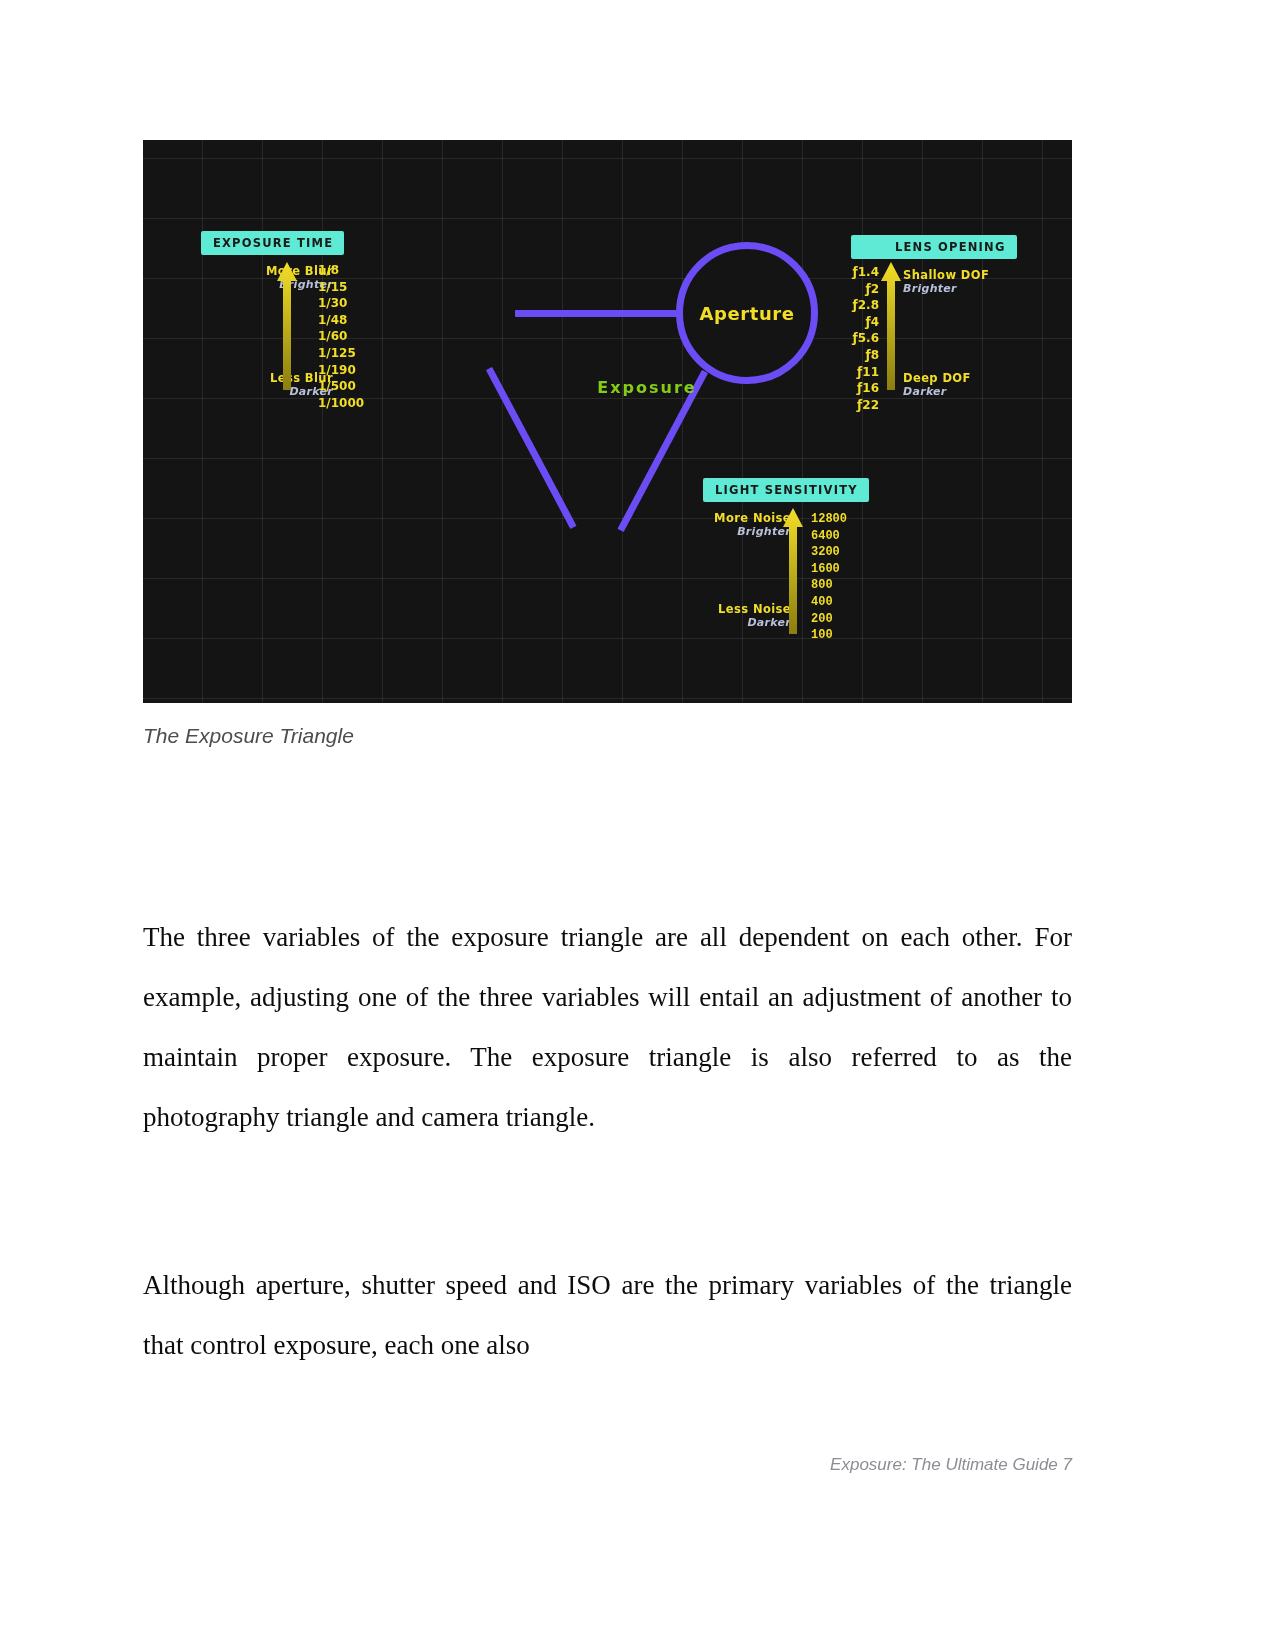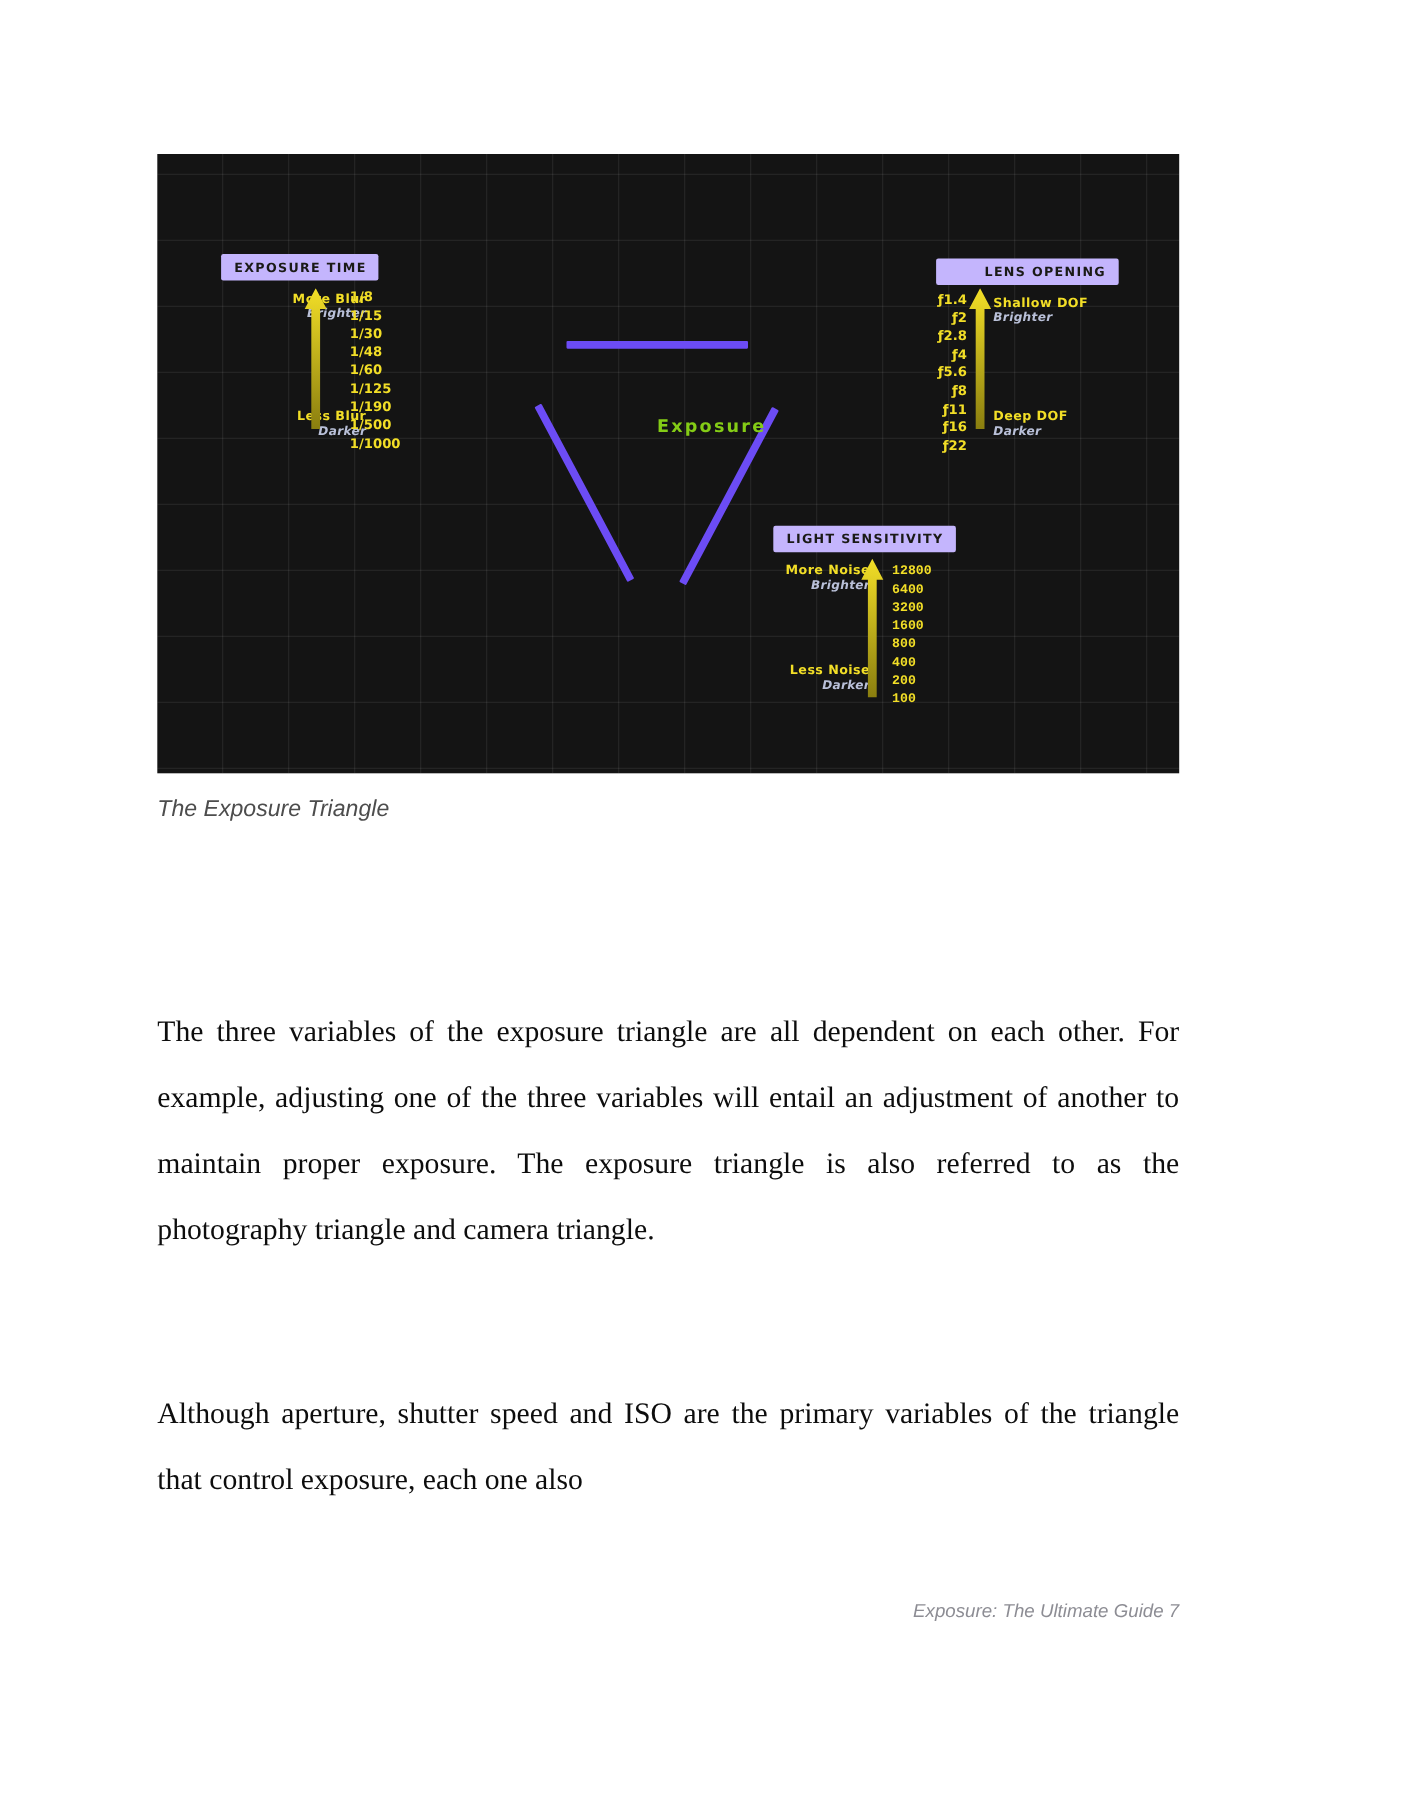--- a/index.html
+++ b/index.html
@@ -86,21 +86,21 @@
     font-family: "DejaVu Sans", sans-serif;
     font-weight: bold;
     font-size: 16px;
     letter-spacing: 2px;
     z-index: 4;
   }
 
   
   .badge {
     position: absolute;
-    background: #c4b5fd;
+    background: #5eead4;
     color: #1a1a16;
     font-family: "DejaVu Sans", sans-serif;
     font-weight: bold;
     font-size: 11.5px;
     letter-spacing: 1.2px;
     padding: 5px 11px 5px 12px;
     border-radius: 2px;
     z-index: 5;
     white-space: nowrap;
   }
@@ -199,20 +199,23 @@
 </head>
 <body>
 
 <div id="figure">
   <div id="grid"></div>
 
   <div class="edge" id="edge-top"></div>
   <div class="edge" id="edge-left"></div>
   <div class="edge" id="edge-right"></div>
 
+  <div class="node" id="node-aperture">
+    <span>Aperture</span>
+  </div>
 
   <div id="exposure-label">Exposure</div>
 
   <div class="badge" id="badge-exposure-time">EXPOSURE TIME</div>
 
   <div class="scale-side" id="et-more">
     <div class="side-main">More Blur</div>
     <div class="side-sub">Brighter</div>
   </div>
   <div class="scale-side" id="et-less">

